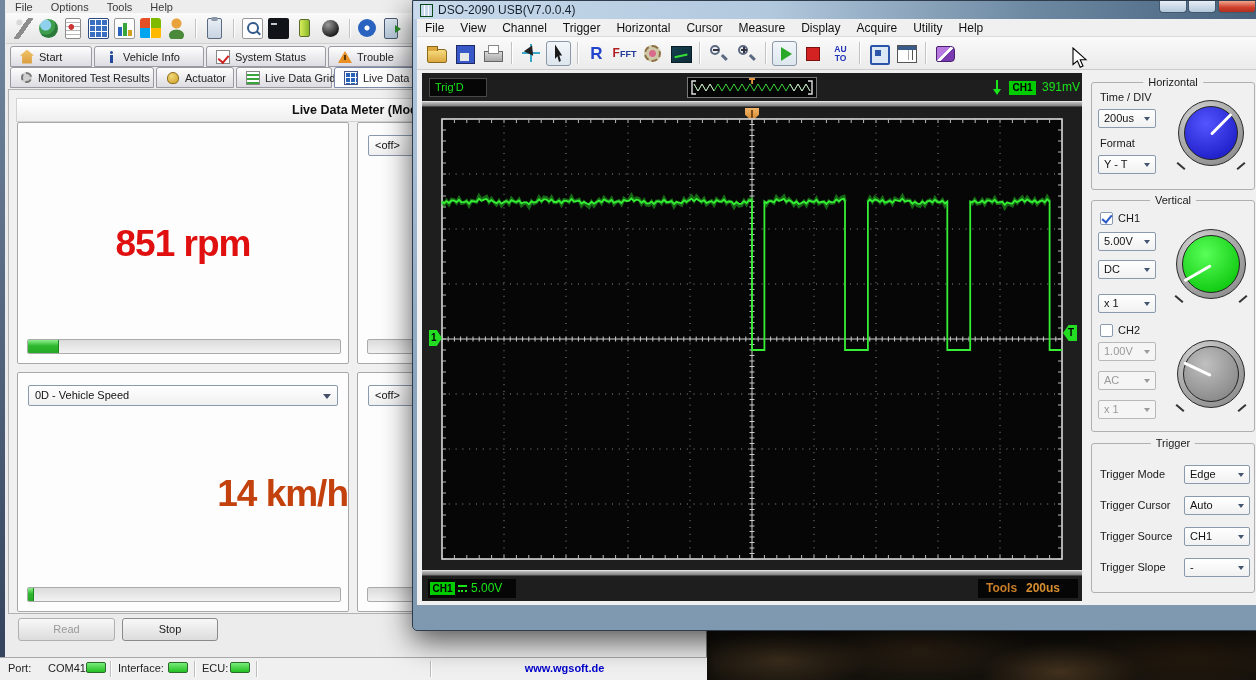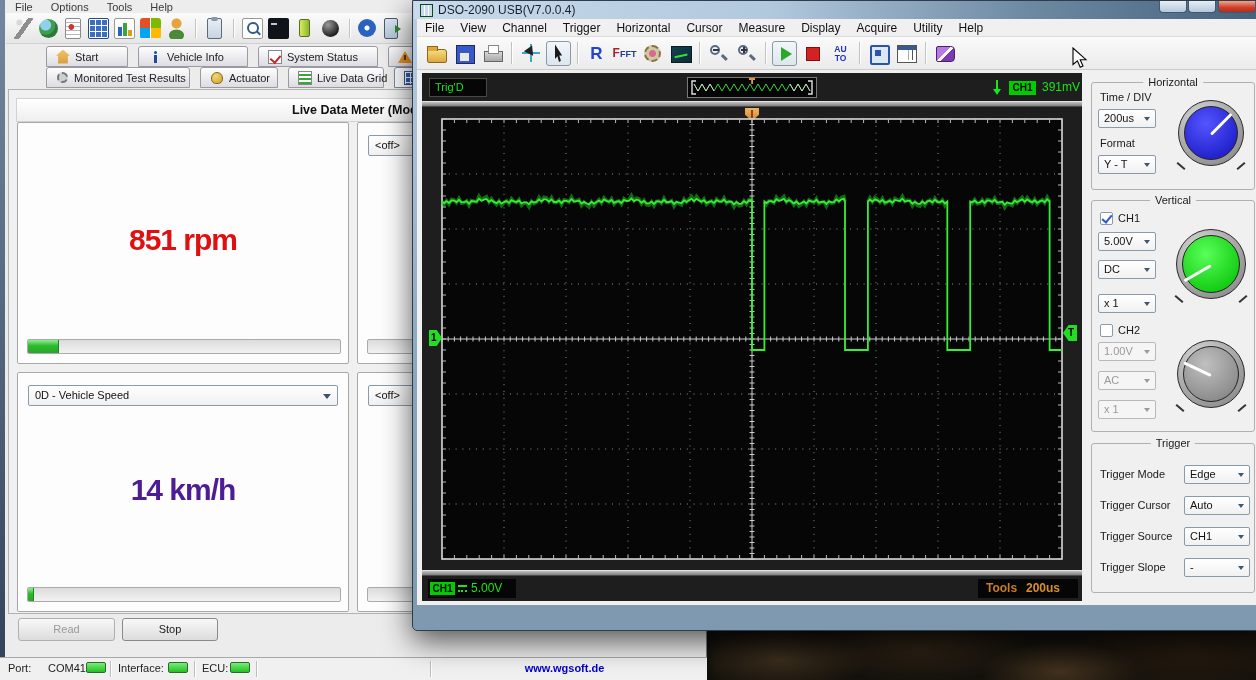--- a/index.html
+++ b/index.html
@@ -44,21 +44,21 @@
   .ti-search::after { content:''; position:absolute; left:4px; top:3px; width:8px; height:8px; border:2px solid #335a8a; border-radius:50%; }
   .ti-search::before { content:''; position:absolute; left:13px; top:13px; width:5px; height:2px; background:#335a8a; transform:rotate(45deg); }
   .ti-term { background:#101418; border-radius:2px; }
   .ti-term::after { content:''; position:absolute; left:3px; top:5px; width:6px; height:2px; background:#bfc8d0; }
   .ti-batt { background:linear-gradient(90deg,#d8ec5a,#8ab82a); border:1px solid #5a6a30; border-radius:2px; width:11px; height:18px; margin:0 5px; }
   .ti-knob { background:radial-gradient(circle at 35% 28%, #9a9a9a, #1e1e1e 72%); border-radius:50%; width:17px; height:17px; margin:0 2px; }
   .ti-info { background:radial-gradient(circle at 50% 50%, #fff 0 2px, #2a62c0 3px 9px); border-radius:50%; width:18px; height:18px; }
   .ti-exit { background:linear-gradient(#dbe6f0,#b5c6d8); border:1px solid #4a5a70; width:14px; margin:0 3px; }
   .ti-exit::after { content:''; position:absolute; right:-4px; top:6px; width:0; height:0; border-left:6px solid #2a8a2a; border-top:4px solid transparent; border-bottom:4px solid transparent; }
 
-  .la-tabs { position:absolute; display:flex; gap:10px;margin-left:36px; }
+  .la-tabs { position:absolute; display:flex; gap:2px; }
   .tab { height:21px; border:1px solid #9a9aa2; border-radius:3px 3px 0 0;
     background:linear-gradient(#fefefe,#dcdce2); font-size:11px; color:#222;
     display:flex; align-items:center; gap:5px; padding:0 9px; white-space:nowrap; }
   .tab.active { background:#fdfdfe; border-color:#7a8aa8; box-shadow:inset 0 1px 0 #fff; }
   .tabi { width:14px; height:14px; position:relative; flex:0 0 auto; }
   .ic-start { background:linear-gradient(#f0c468,#d99c3e); clip-path:polygon(50% 0,100% 45%,85% 45%,85% 100%,15% 100%,15% 45%,0 45%); }
   .ic-vinfo::before { content:''; position:absolute; left:5.5px; top:1px; width:3px; height:3px; border-radius:50%; background:#234a9a; }
   .ic-vinfo::after { content:''; position:absolute; left:5.5px; top:5.5px; width:3px; height:8px; background:#234a9a; }
   .ic-syscheck { background:#fff; border:1px solid #888; }
   .ic-syscheck::after { content:''; position:absolute; left:3px; top:2px; width:5px; height:8px; border-right:2.5px solid #c22; border-bottom:2.5px solid #c22; transform:rotate(40deg); }
@@ -78,23 +78,23 @@
   .mp1 { left:8px; top:32px; height:242px; }
   .mp2 { left:8px; top:282px; height:240px; }
   .op1 { left:348px; top:32px; height:242px; }
   .op2 { left:348px; top:282px; height:240px; }
   .dropdown { position:absolute; left:10px; right:10px; top:12px; height:21px;
     background:linear-gradient(#fff,#f0f0f0); border:1px solid #8a9aad; border-radius:2px;
     font-size:11px; color:#111; line-height:19px; padding-left:6px; }
   .dropdown::after { content:''; position:absolute; right:6px; top:8px;
     border-left:4px solid transparent; border-right:4px solid transparent; border-top:5px solid #44506a; }
   .meter-value { position:absolute; left:0; right:0; top:100px; text-align:center;
-    font-size:30px; font-weight:bold; letter-spacing:-1px; white-space:nowrap; }
+    font-size:37px; font-weight:bold; letter-spacing:-1px; white-space:nowrap; }
   .mv-red { color:#e01010; }
-  .mv-green { color:#4c1d95; }
+  .mv-green { color:#c2410c;text-align:right; }
   .progress { position:absolute; left:9px; right:7px; bottom:9px; height:15px;
     background:linear-gradient(#dcdcdc,#f2f2f2); border:1px solid #ababab; border-radius:2px; overflow:hidden; }
   .progress .fill { height:100%; background:linear-gradient(#8df08d,#2eb82e 45%,#27a827); border-right:1px solid #1e8a1e; }
   .la-btn { position:absolute; top:618px; height:23px; background:linear-gradient(#f8f8f8,#dcdcdc);
     border:1px solid #8a8a8a; border-radius:3px; font-size:11px; color:#222; text-align:center; line-height:21px; }
   .la-btn.disabled { color:#9a9a9a; border-color:#b0b0b0; }
   #btn-read { left:18px; width:97px; }
   #btn-stop { left:122px; width:96px; }
   .la-statusbar { position:absolute; left:0; top:657px; width:707px; height:23px;
     background:#f0f0f0; border-top:1px solid #a8a8a8; font-size:11px; color:#222; }

